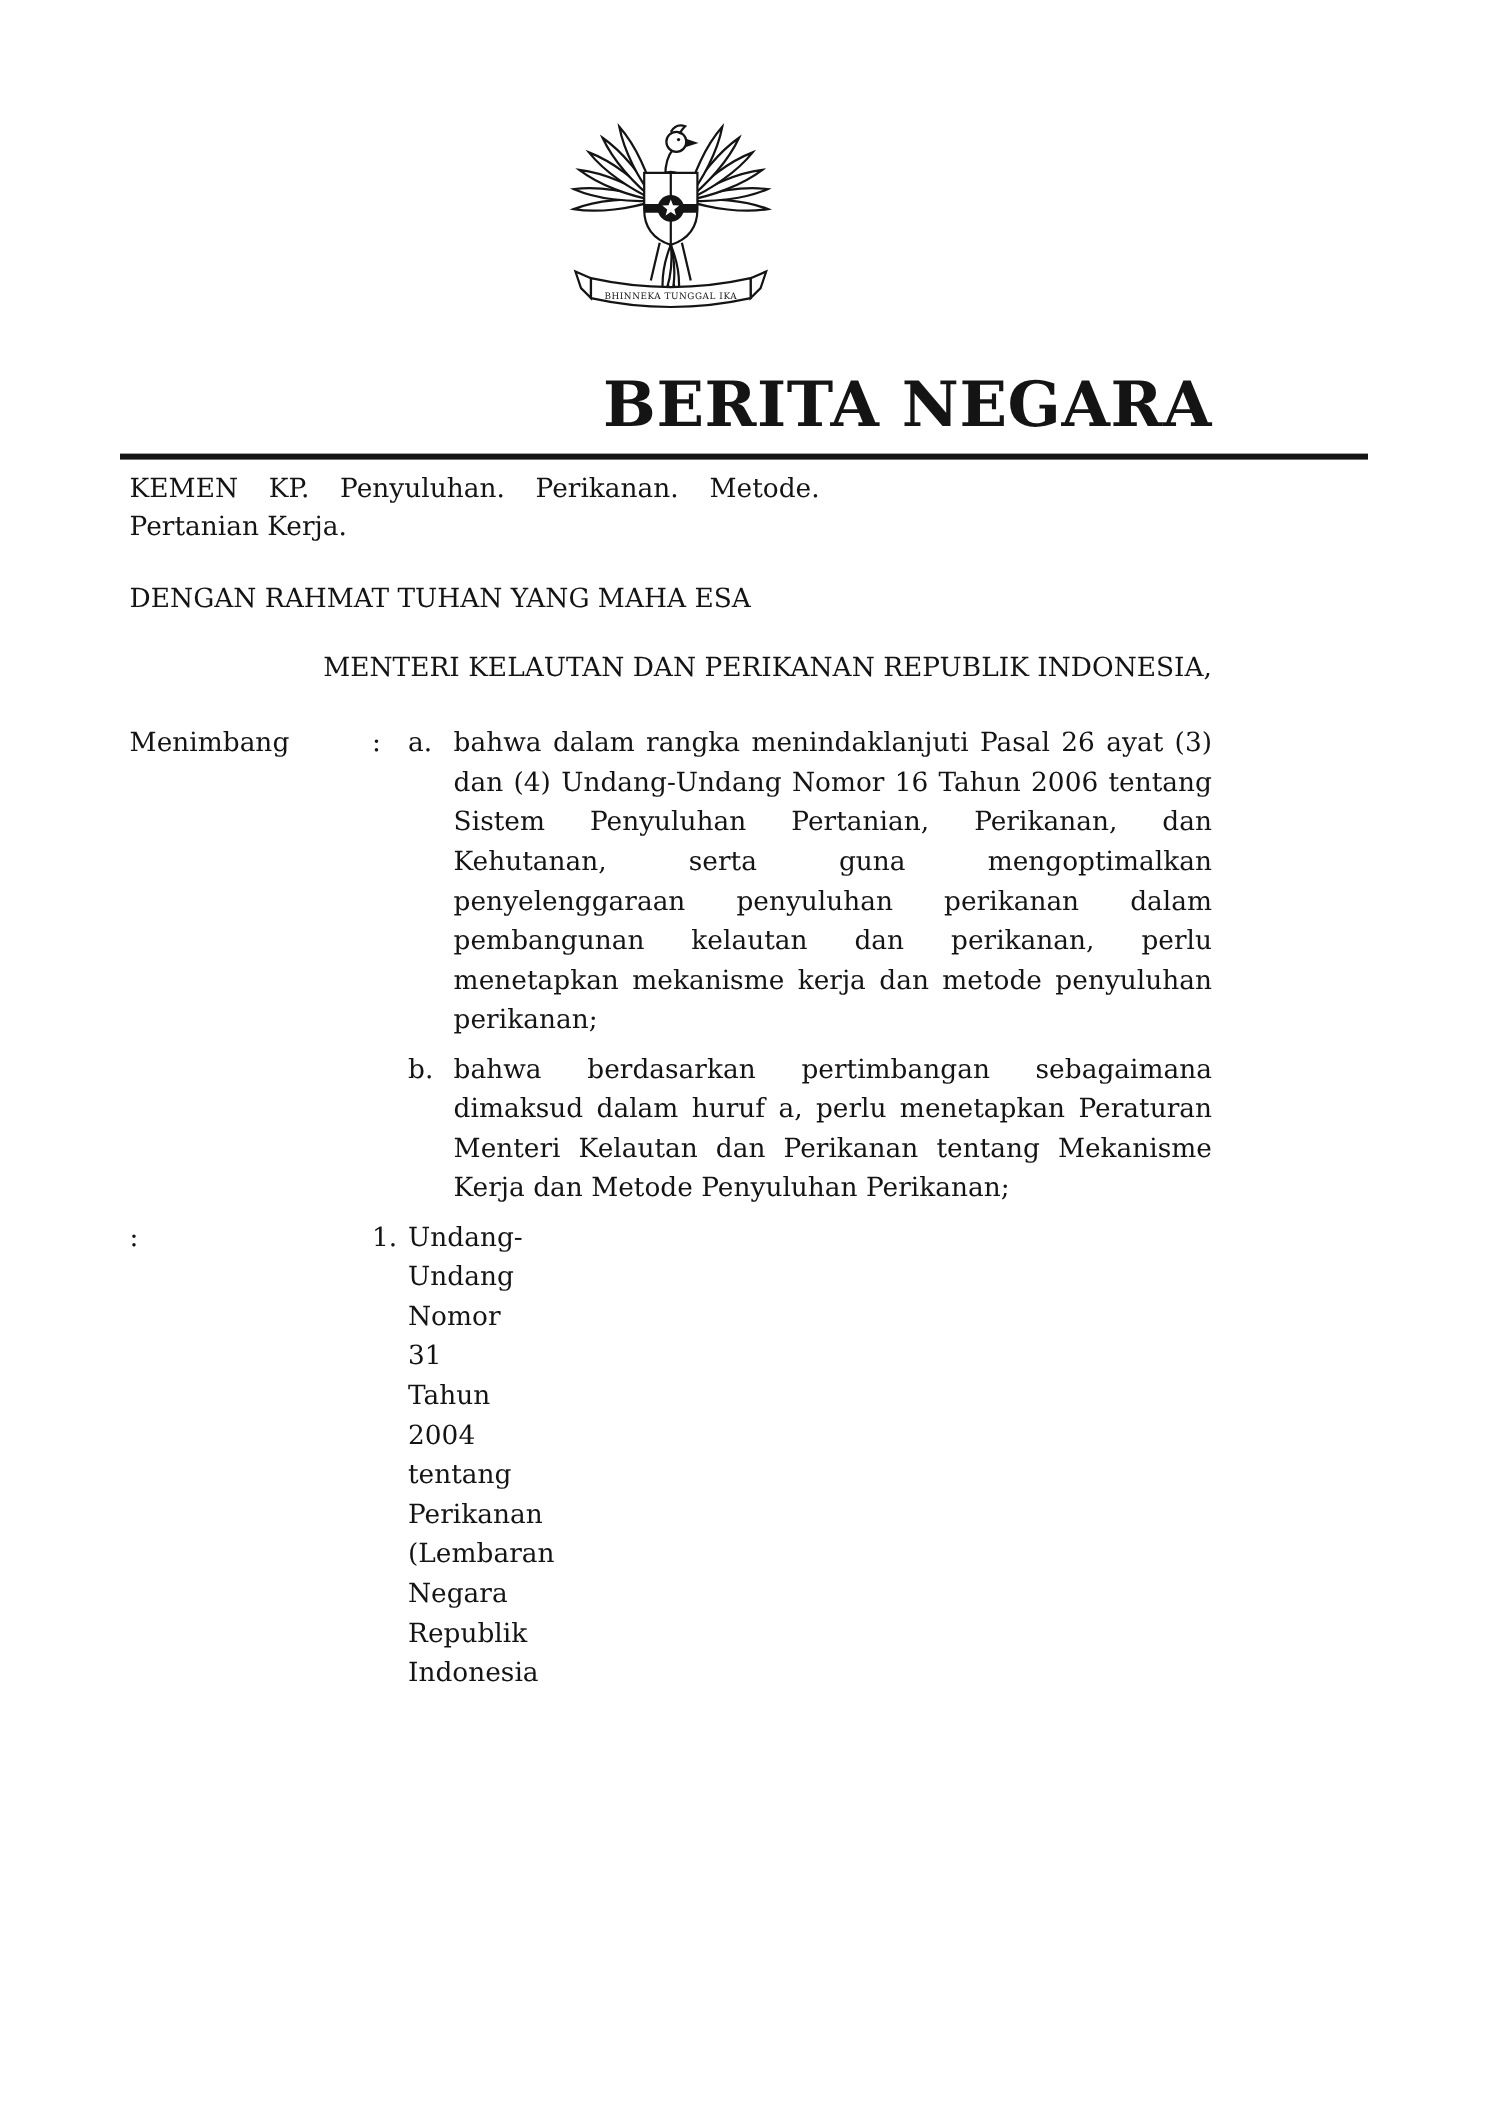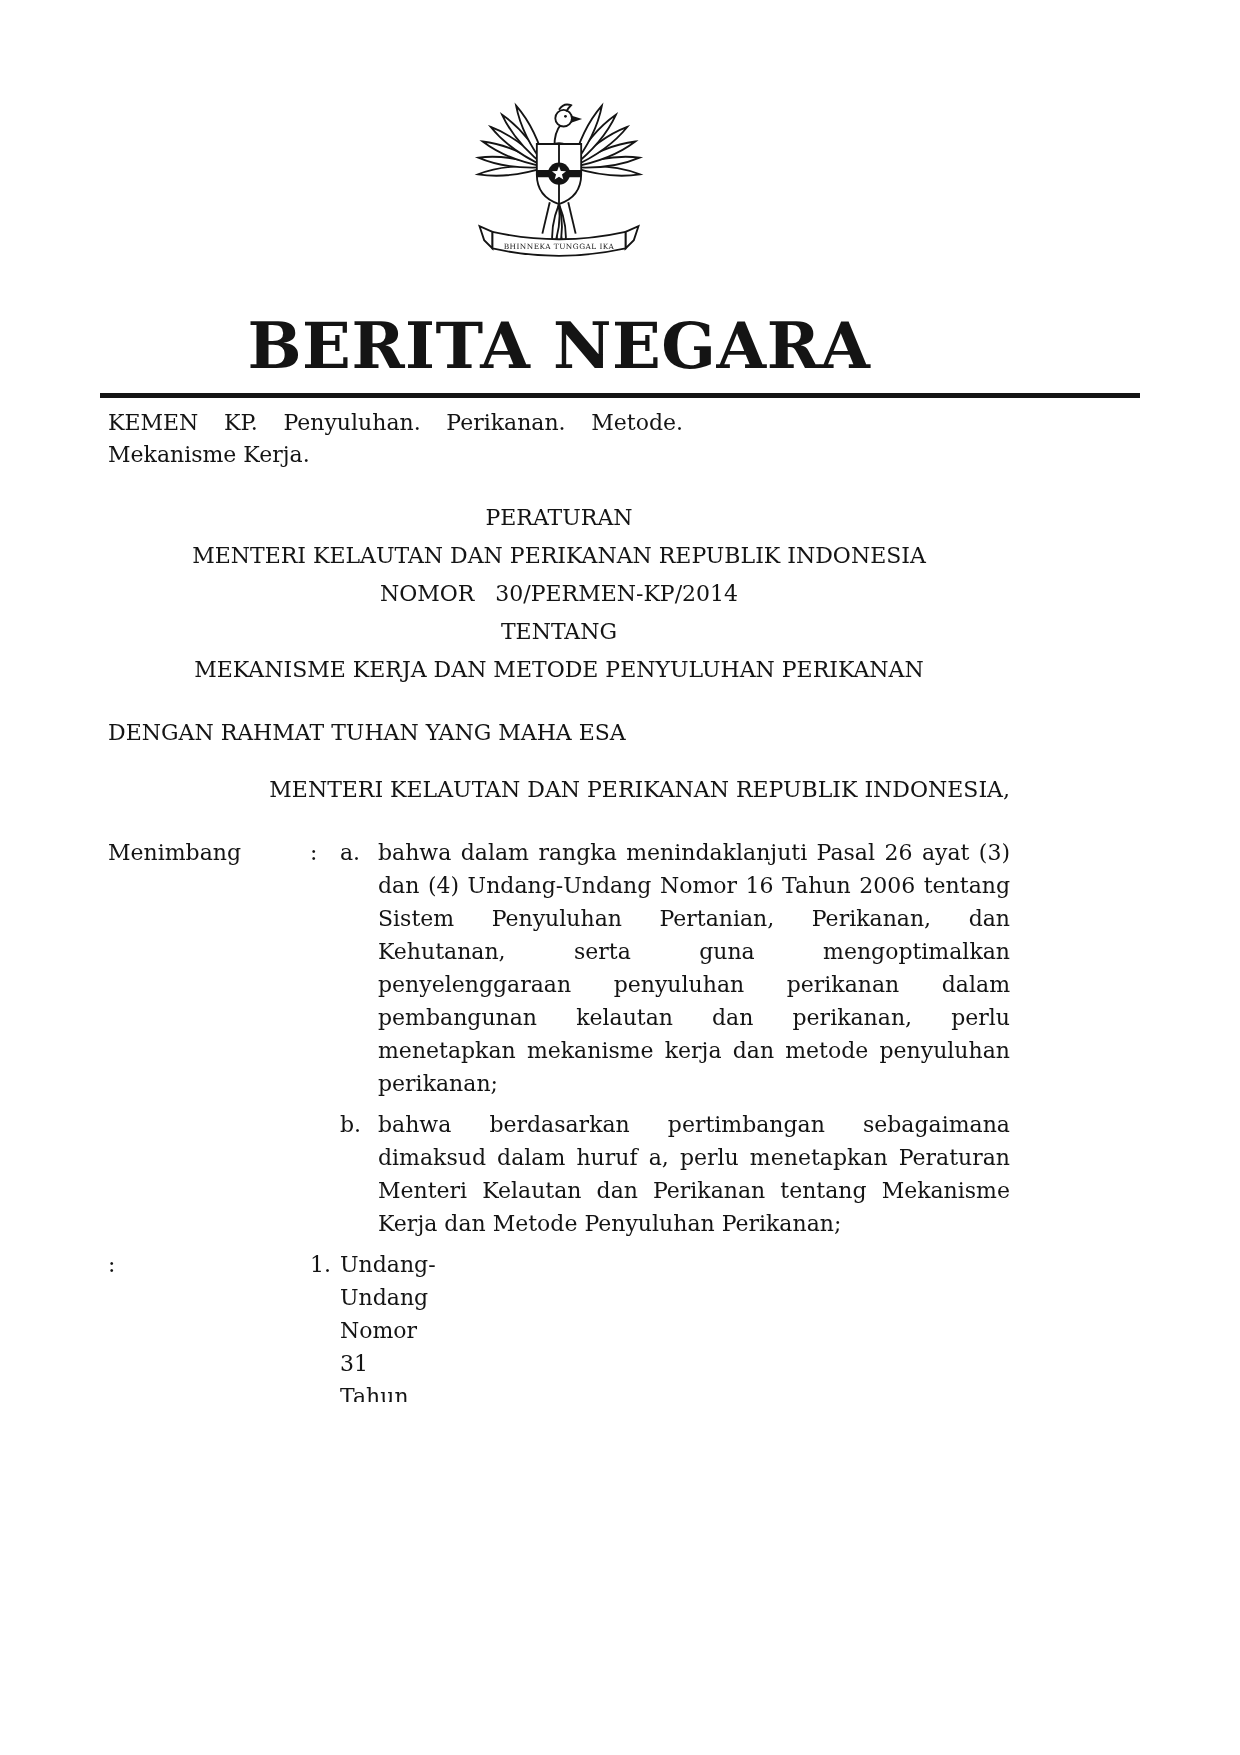--- a/index.html
+++ b/index.html
@@ -20,22 +20,22 @@
     top: 0;
     width: 902px;
   }
   .emblem {
     width: 170px;
     height: 190px;
     margin: 86px auto 0;
   }
   .masthead-title {
     margin-top: 30px;
-    text-align: center;
-    font-size: 64px;
+    text-align: right;
+    font-size: 52px;
     font-weight: 700;
     line-height: 1.24;
     letter-spacing: 0.5px;
     white-space: nowrap;
   }
   .rule {
     margin-top: 8px;
     margin-left: -8px;
     width: 1040px;
     height: 5px;
@@ -124,30 +124,23 @@
       </svg>
     </div>
 
     <h1 class="masthead-title">
       <span>BERITA NEGARA</span><br>
     </h1>
 
     <div class="rule"></div>
 
     <div class="header-row">
-      <div class="gazette-subject">KEMEN KP. Penyuluhan. Perikanan. Metode. Mekanisme Kerja.</div>
+      <div class="gazette-subject">KEMEN KP. Penyuluhan. Perikanan. Metode. Pertanian Kerja.</div>
     </div>
 
-    <div class="heading-block">
-      <div class="heading-line">PERATURAN</div>
-      <div class="heading-line">MENTERI KELAUTAN DAN PERIKANAN REPUBLIK INDONESIA</div>
-      <div class="heading-line">NOMOR   30/PERMEN-KP/2014</div>
-      <div class="heading-line">TENTANG</div>
-      <div class="heading-line">MEKANISME KERJA DAN METODE PENYULUHAN PERIKANAN</div>
-    </div>
 
     <div class="invocation">DENGAN RAHMAT TUHAN YANG MAHA ESA</div>
     <div class="authority">MENTERI KELAUTAN DAN PERIKANAN REPUBLIK INDONESIA,</div>
 
     <div class="clauses">
 
       <div class="clause">
         <div class="c-label">Menimbang</div>
         <div class="c-colon">:</div>
         <div class="c-marker">a.</div>

